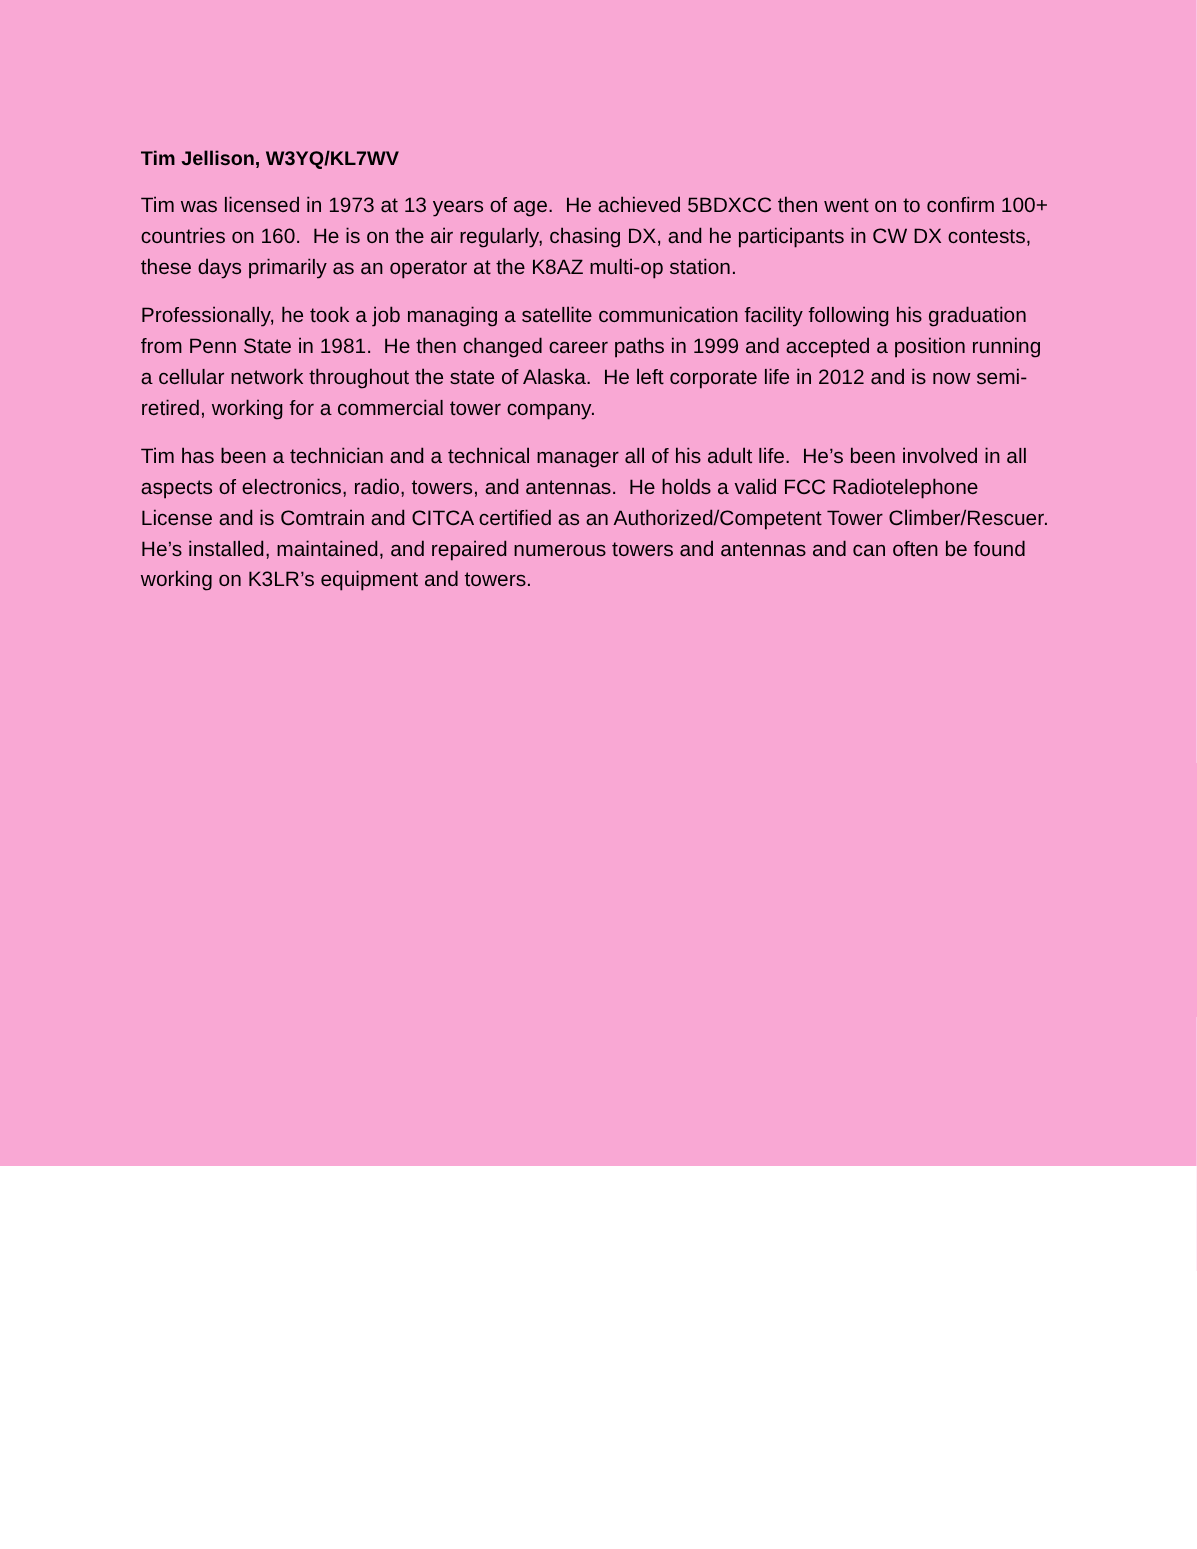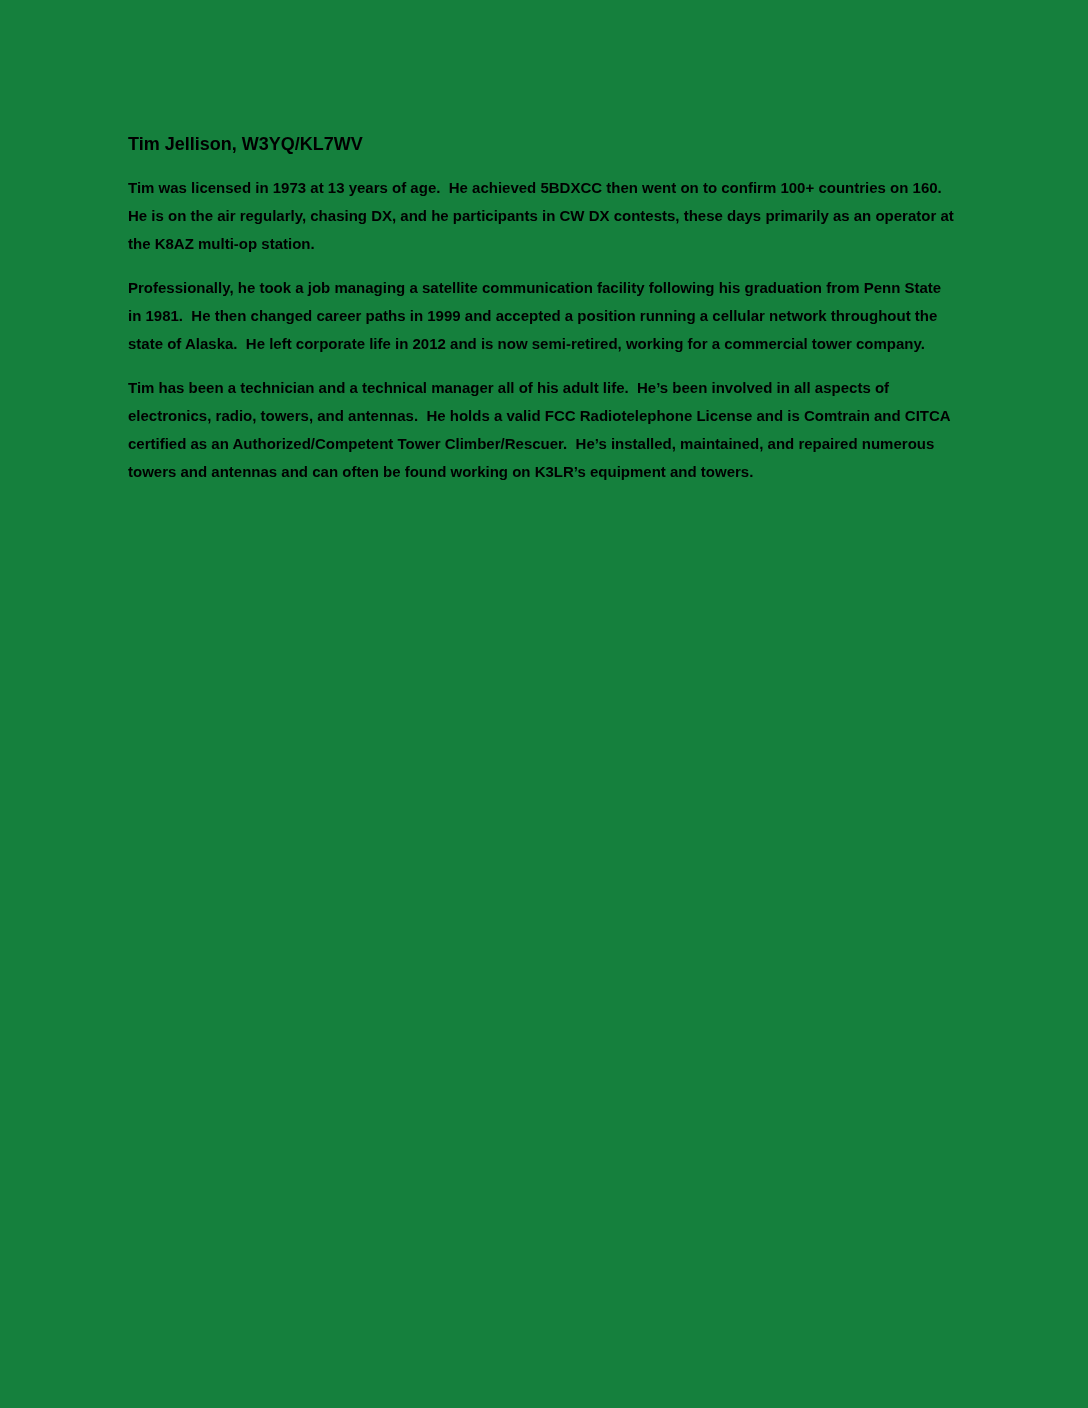--- a/index.html
+++ b/index.html
@@ -3,43 +3,43 @@
 <meta charset="utf-8">
 <style>
   html, body {
     margin: 0;
     padding: 0;
     background: #ffffff;
   }
   .page {
     position: relative;
     width: 1088px;
-    height: 1408px;
-    background: #15803d;
+    height: 1060px;
+    background: #f9a8d4;
     font-family: "Liberation Sans", "DejaVu Sans", sans-serif;
     color: #000000;
     box-sizing: border-box;
     overflow: hidden;
   }
   .content {
     position: absolute;
     left: 128px;
     top: 130px;
     width: 826px;
   }
   .doc-title {
     font-size: 18px;
     font-weight: bold;
     line-height: 28px;
     margin: 0 0 16px 0;
     white-space: pre-wrap;
   }
   .doc-paragraph {
-    font-size: 15px;
-    font-weight: bold;
+    font-size: 19px;
+    font-weight: normal;
     line-height: 28px;
     margin: 0 0 16px 0;
     white-space: pre-wrap;
   }
 </style>
 </head>
 <body>
 
 <div class="page">
   <div class="content">

